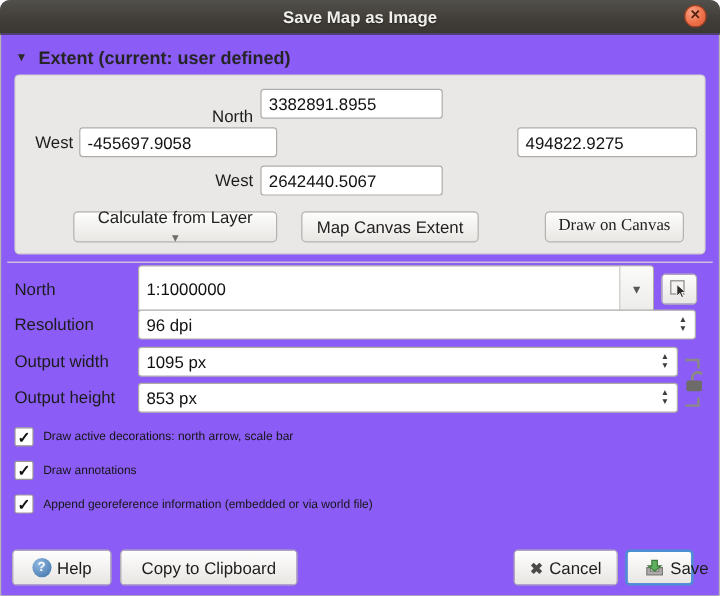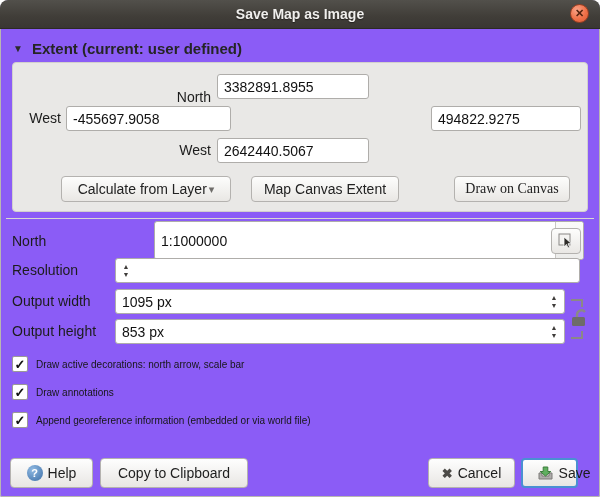--- a/index.html
+++ b/index.html
@@ -17,21 +17,21 @@
   .collapse-tri{position:absolute;left:13px;top:43px;font-size:10px;color:#2b2b2b;}
   .section-header{position:absolute;left:32px;top:40px;font-size:15px;font-weight:bold;color:#252525;}
   
   .groupbox{position:absolute;left:12px;top:62px;width:576px;height:150px;background:#e9e8e6;
     border:1px solid #d2d0cd;border-radius:4px;box-sizing:border-box;}
   .glabel{position:absolute;font-size:14px;color:#1c1c1c;text-align:right;}
   .gfield{position:absolute;box-sizing:border-box;height:25px;background:#ffffff;border:1px solid #afadaa;
     border-radius:3px;font-family:"Liberation Sans",sans-serif;font-size:14px;color:#111;padding:0 6px;}
   .gbtn{position:absolute;height:26px;box-sizing:border-box;background:linear-gradient(#fdfdfc,#e9e7e4);
     border:1px solid #b4b2af;border-radius:4px;font-family:"Liberation Sans",sans-serif;font-size:14px;color:#222;
-    display:flex;align-items:center;justify-content:center;gap:2px;cursor:pointer;}
+    display:flex;align-items:center;justify-content:center;gap:2px;cursor:pointer;flex-direction:column;}
   .drop-arrow{font-size:11px;color:#6f6d6a;margin-top:1px;}
   .separator{position:absolute;left:6px;top:218px;width:588px;height:1px;background:#d9d7d3;}
   
   .rlabel{position:absolute;left:12px;font-size:14px;color:#1c1c1c;}
   .combo{position:absolute;display:flex;box-sizing:border-box;background:#fff;border:1px solid #afadaa;border-radius:3px;overflow:hidden;}
   .combo input{flex:1;border:none;outline:none;font-family:"Liberation Sans",sans-serif;font-size:14px;color:#111;padding:0 6px;background:transparent;}
   .combo .combo-btn{width:27px;border-left:1px solid #c9c7c4;background:linear-gradient(#fbfbfa,#ececea);
     display:flex;align-items:center;justify-content:center;font-size:12px;color:#5a5855;cursor:pointer;}
   .toolbtn{position:absolute;box-sizing:border-box;background:linear-gradient(#fdfdfc,#e9e7e4);
     border:1px solid #b4b2af;border-radius:4px;display:flex;align-items:center;justify-content:center;cursor:pointer;}
@@ -89,37 +89,38 @@
       <span>Map Canvas Extent</span>
     </div>
     <div class="gbtn" style="left:441px;top:113px;width:116px;font-family:Liberation Serif, serif;">
       <span>Draw on Canvas</span>
     </div>
   </div>
 
   <div class="separator"></div>
 
   <div class="rlabel" style="top:228px;line-height:26px;">North</div>
-  <div class="combo" style="left:115px;top:221px;width:430px;height:39px;margin-left:39px;">
+  <div class="combo" style="left:115px;top:221px;width:430px;height:39px;">
     <input value="1:1000000" style="">
     <div class="combo-btn">
       <span>▾</span>
     </div>
   </div>
   <div class="toolbtn" style="left:551px;top:228px;width:30px;height:26px;">
     <span>
       <svg width="17" height="17" viewBox="0 0 17 17">
         <rect x="1" y="1" width="11" height="11" fill="#f4f3f1" stroke="#8a8885" stroke-width="1"></rect>
         <path d="M6 4 L6 14 L8.4 11.4 L10 15 L11.6 14.2 L10 10.8 L13.5 10.6 Z" fill="#2e2c29" stroke="#fdfdfc" stroke-width="0.8"></path>
       </svg>
     </span>
   </div>
 
   <div class="rlabel" style="top:258px;line-height:25px;">Resolution</div>
   <div class="spin" style="left:115px;top:258px;width:465px;height:25px;">
+    <input value="96 dpi" style="">
     <div class="arrows">
       <span>▲</span>
       <span>▼</span>
     </div>
   </div>
 
   <div class="rlabel" style="top:289px;line-height:25px;">Output width</div>
   <div class="spin" style="left:115px;top:289px;width:450px;height:25px;">
     <input value="1095 px" style="">
     <div class="arrows">

